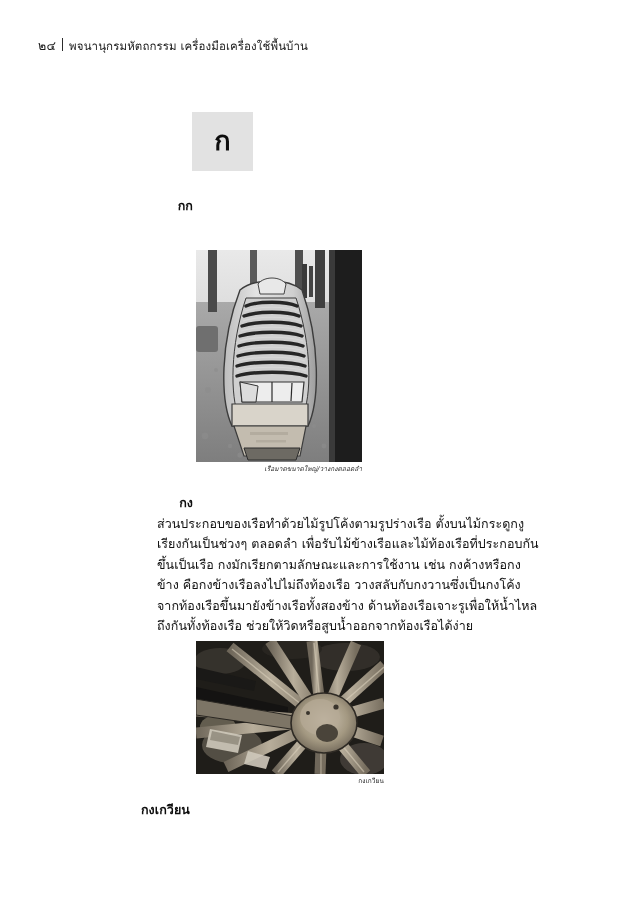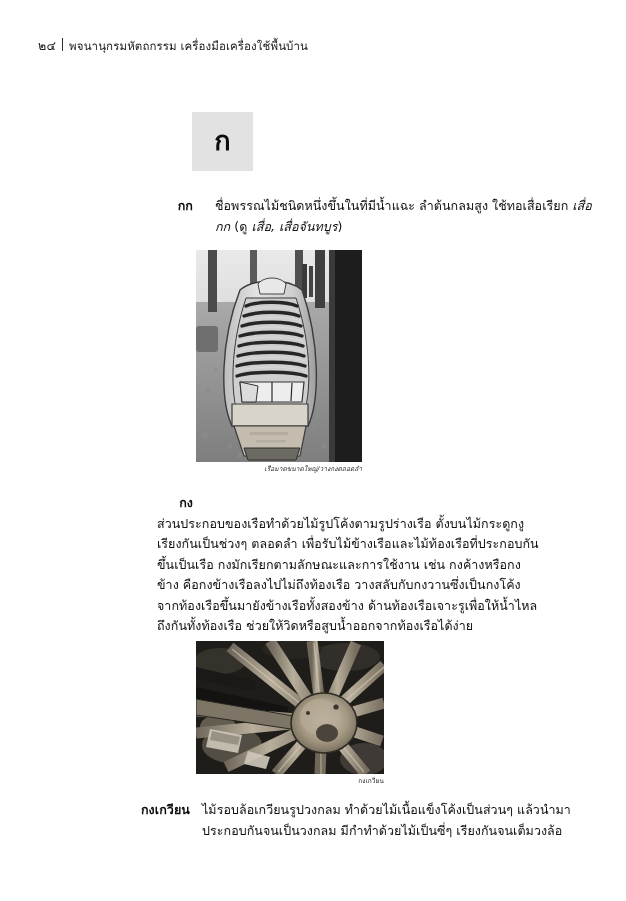--- a/index.html
+++ b/index.html
@@ -166,21 +166,20 @@
     <span class="folio-rule"></span>
     <span class="head-title">พจนานุกรมหัตถกรรม เครื่องมือเครื่องใช้พื้นบ้าน</span>
   </div>
 
   <div id="section-letter-block">
     <span class="glyph">ก</span>
   </div>
 
   <div class="entry" id="entry-kok">
     <div class="headword">กก</div>
-    <div class="definition"><span>ชื่อพรรณไม้ชนิดหนึ่งขึ้นในที่มีน้ำแฉะ ลำต้นกลมสูง ใช้ทอเสื่อเรียก </span><span class="it">เสื่อ</span><span class="it">กก</span><span> (ดู </span><span class="it">เสื่อ, เสื่อจันทบูร</span><span>)</span></div>
   </div>
 
   <div class="figure" id="figure-boat">
     <svg class="photo" viewBox="0 0 166 212" preserveAspectRatio="none">
       <defs>
         <linearGradient id="skyg" x1="0" y1="0" x2="0" y2="1">
           <stop offset="0%" stop-color="#e9e9e9"></stop>
           <stop offset="55%" stop-color="#d2d2d2"></stop>
           <stop offset="100%" stop-color="#b5b5b5"></stop>
         </linearGradient>
@@ -346,16 +345,15 @@
         <g fill="#8d8779" opacity="0.8">
           <path d="M16 90 L44 96 L42 104 L14 99 Z"></path>
         </g>
       </g>
     </svg>
     <div class="caption">กงเกวียน</div>
   </div>
 
   <div class="entry" id="entry-kongkwian">
     <div class="headword wide">กงเกวียน</div>
-    <div class="definition narrow">ไม้รอบล้อเกวียนรูปวงกลม ทำด้วยไม้เนื้อแข็งโค้งเป็นส่วนๆ แล้วนำมาประกอบกันจนเป็นวงกลม มีกำทำด้วยไม้เป็นซี่ๆ เรียงกันจนเต็มวงล้อ</div>
   </div>
 
 </div>
 
 </body></html>

